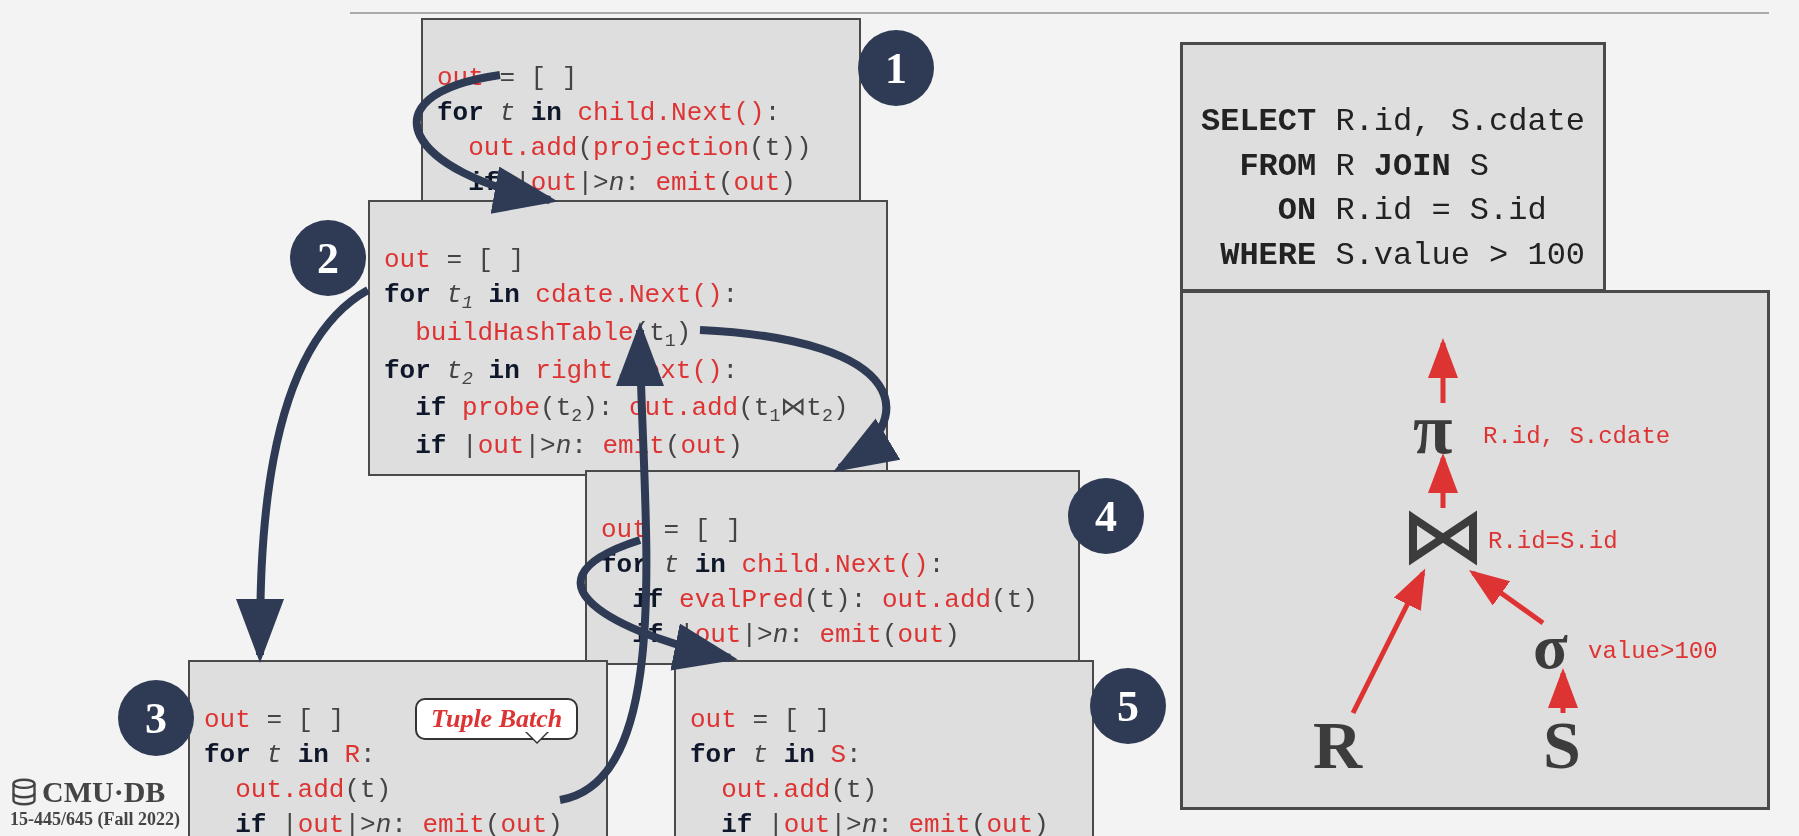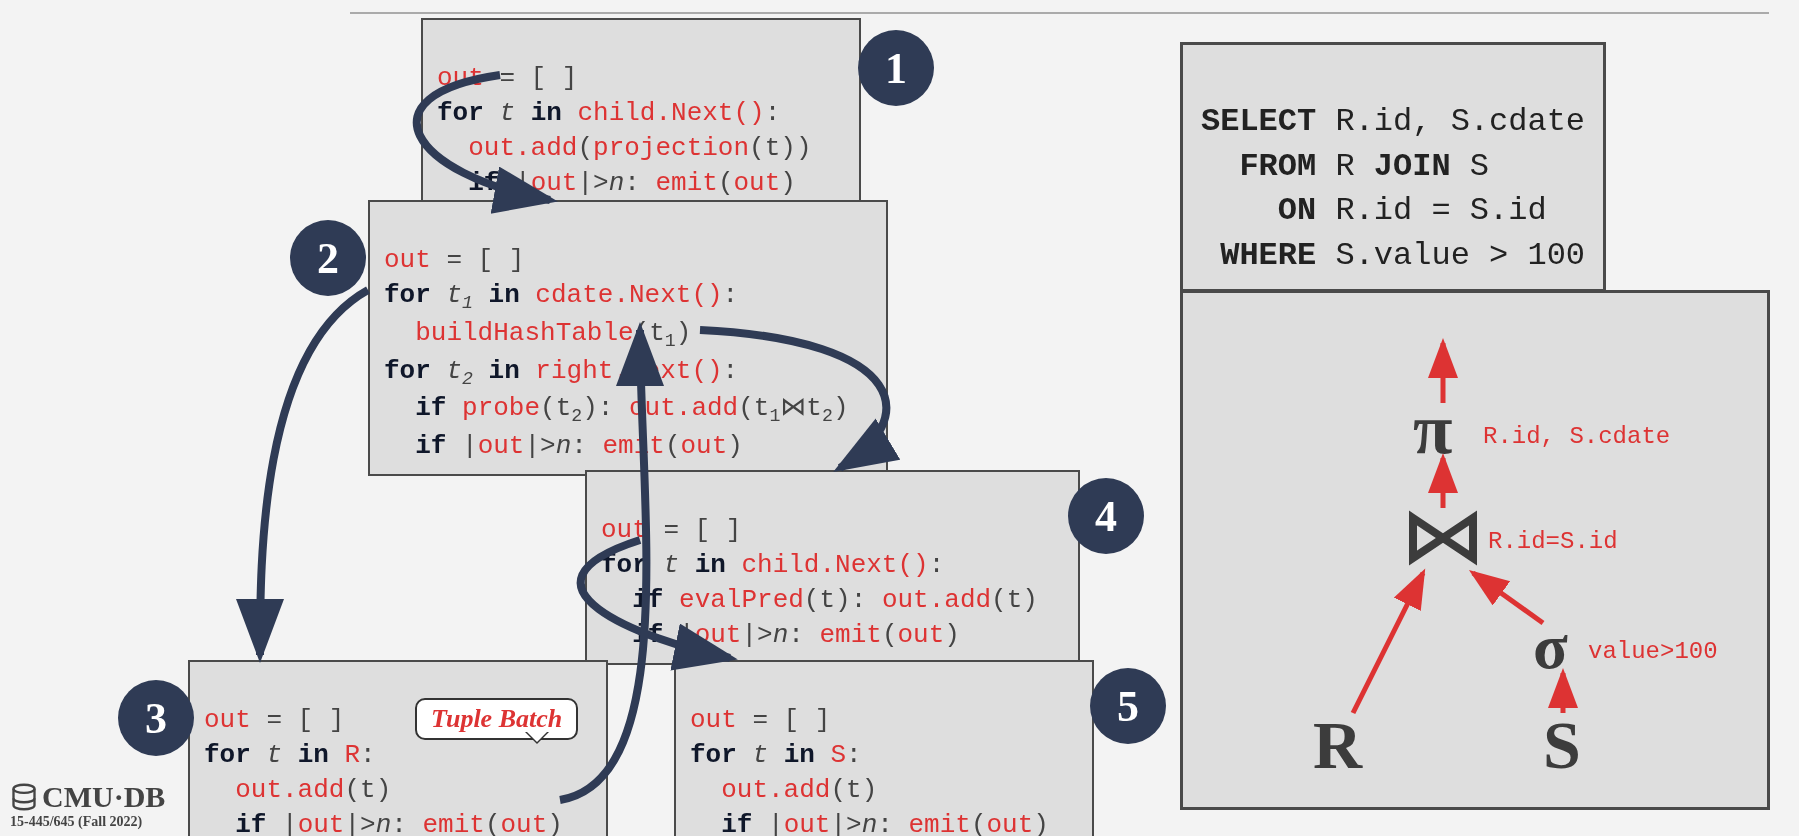--- a/index.html
+++ b/index.html
@@ -83,21 +83,21 @@
   }
   .footer .brand {
     font-size: 30px;
     font-weight: bold;
     letter-spacing: 0px;
     display: flex;
     align-items: center;
     gap: 4px;
   }
   .footer .brand svg { height: 28px; width: 28px; }
-  .footer .course { font-size: 14px; font-weight: bold; }
+  .footer .course { font-size: 18px; font-weight: bold; }
   .callout {
     position: absolute;
     background: #fff;
     border: 2px solid #333;
     border-radius: 10px;
     padding: 4px 14px;
     font-family: Georgia, serif;
     font-style: italic;
     font-weight: bold;
     color: #d33;

